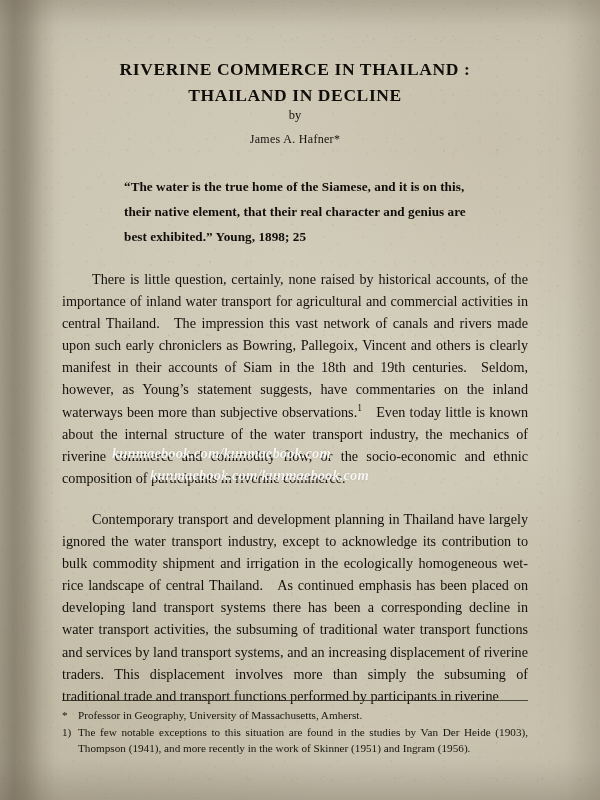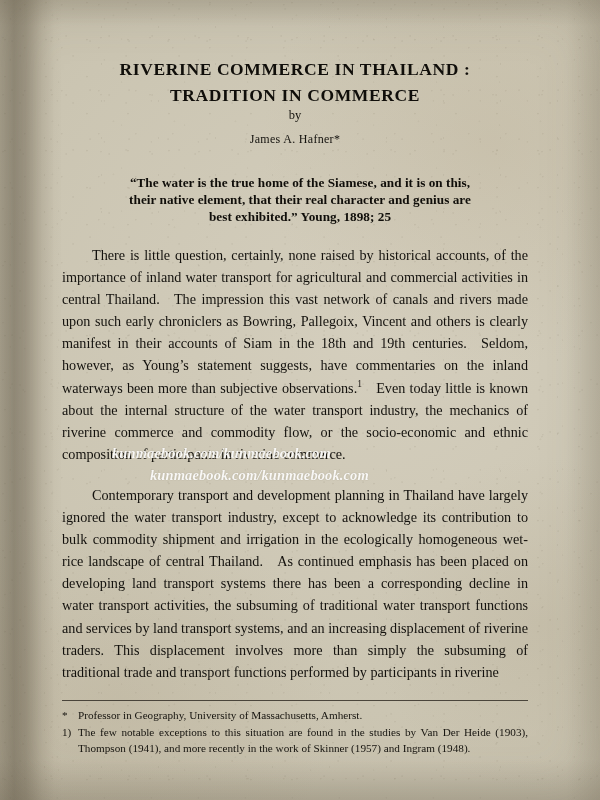--- a/index.html
+++ b/index.html
@@ -110,24 +110,23 @@
     margin-top: 9px;
     letter-spacing: .3px;
     color: #14120e;
   }
 
   .epigraph {
     margin: 27px 0 0 62px;
     width: 352px;
     font-weight: bold;
     font-size: 13.2px;
-    line-height: 17px;
+    line-height: 25px;
     letter-spacing: .05px;
     color: #100e0a;
-    text-align: center;
   }
 
   .body-para {
     margin-top: 19px;
     font-size: 14.2px;
     line-height: 22.1px;
     text-align: justify;
     text-indent: 30px;
     color: #13110d;
     hyphens: none;
@@ -193,41 +192,41 @@
 <div id="page">
 
   <div class="paper-base"></div>
   <div class="paper-warm"></div>
   <div class="grain"></div>
 
   <div class="content">
 
     <div class="title-block">
       <div class="title-line">RIVERINE COMMERCE IN THAILAND :</div>
-      <div class="title-line">TRADITION IN COMMERCE</div>
+      <div class="title-line">THAILAND IN DECLINE</div>
       <div class="byline-by">by</div>
       <div class="byline-author">James A. Hafner*</div>
     </div>
 
     <div class="epigraph">“The water is the true home of the Siamese, and it is on this, their native element, that their real character and genius are best exhibited.” Young, 1898; 25</div>
 
     <p class="body-para first"><span>There is little question, certainly, none raised by historical accounts, of the importance of inland water transport for agricultural and commercial activities in central Thailand. The impression this vast network of canals and rivers made upon such early chroniclers as Bowring, Pallegoix, Vincent and others is clearly manifest in their accounts of Siam in the 18th and 19th centuries. Seldom, however, as Young’s statement suggests, have commentaries on the inland waterways been more than subjective observations.</span><sup class="fn">1</sup><span> Even today little is known about the internal structure of the water transport industry, the mechanics of riverine commerce and commodity flow, or the socio-economic and ethnic composition of participants in riverine commerce.</span></p>
 
     <p class="body-para">Contemporary transport and development planning in Thailand have largely ignored the water transport industry, except to acknowledge its contribution to bulk commodity shipment and irrigation in the ecologically homogeneous wet-rice landscape of central Thailand. As continued emphasis has been placed on developing land transport systems there has been a corresponding decline in water transport activities, the subsuming of traditional water transport functions and services by land transport systems, and an increasing displacement of riverine traders. This displacement involves more than simply the subsuming of traditional trade and transport functions performed by participants in riverine</p>
 
     <div class="fn-rule"></div>
 
     <div class="footnotes">
       <div class="fn-item">
         <span class="fn-marker">*</span>
         <span class="fn-text">Professor in Geography, University of Massachusetts, Amherst.</span>
       </div>
       <div class="fn-item note">
         <span class="fn-marker">1)</span>
-        <span class="fn-text">The few notable exceptions to this situation are found in the studies by Van Der Heide (1903), Thompson (1941), and more recently in the work of Skinner (1957) and Ingram (1948).</span>
+        <span class="fn-text">The few notable exceptions to this situation are found in the studies by Van Der Heide (1903), Thompson (1941), and more recently in the work of Skinner (1951) and Ingram (1956).</span>
       </div>
     </div>
 
   </div>
 
   <div class="watermark" id="wm-1">kunmaebook.com/kunmaebook.com</div>
   <div class="watermark" id="wm-2">kunmaebook.com/kunmaebook.com</div>
 
   <div class="gutter"></div>
   <div class="edge-top"></div>

